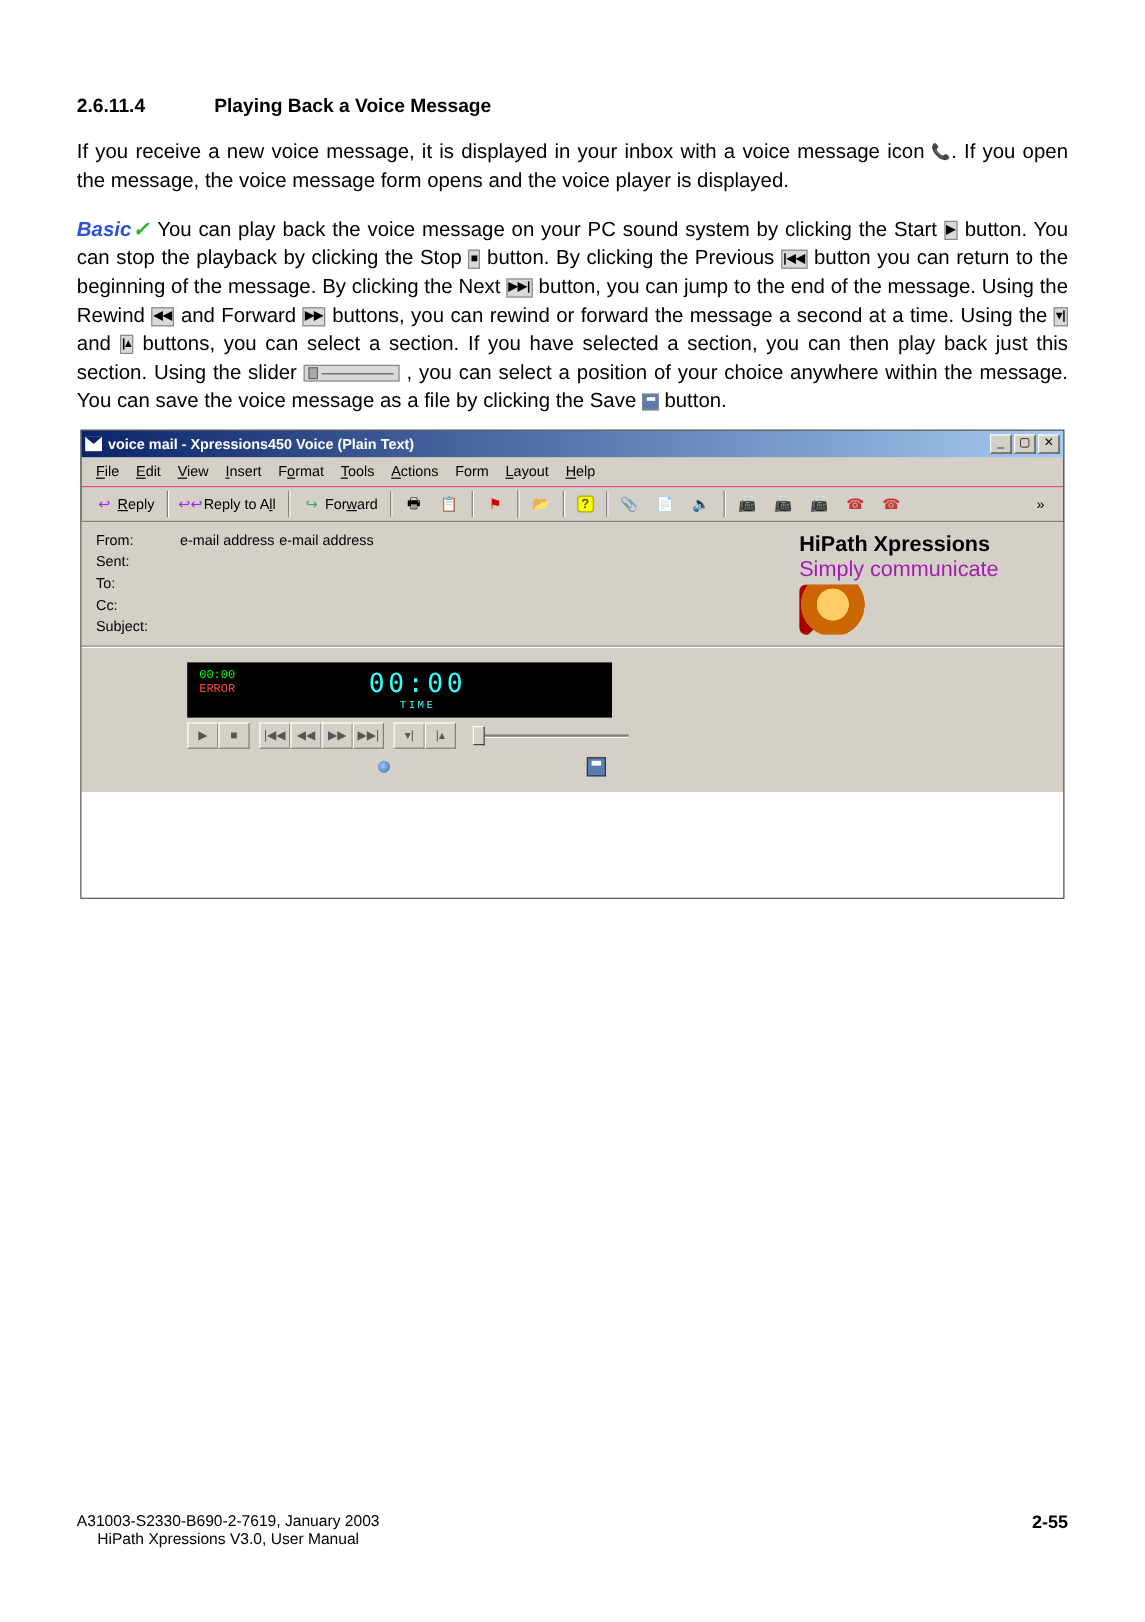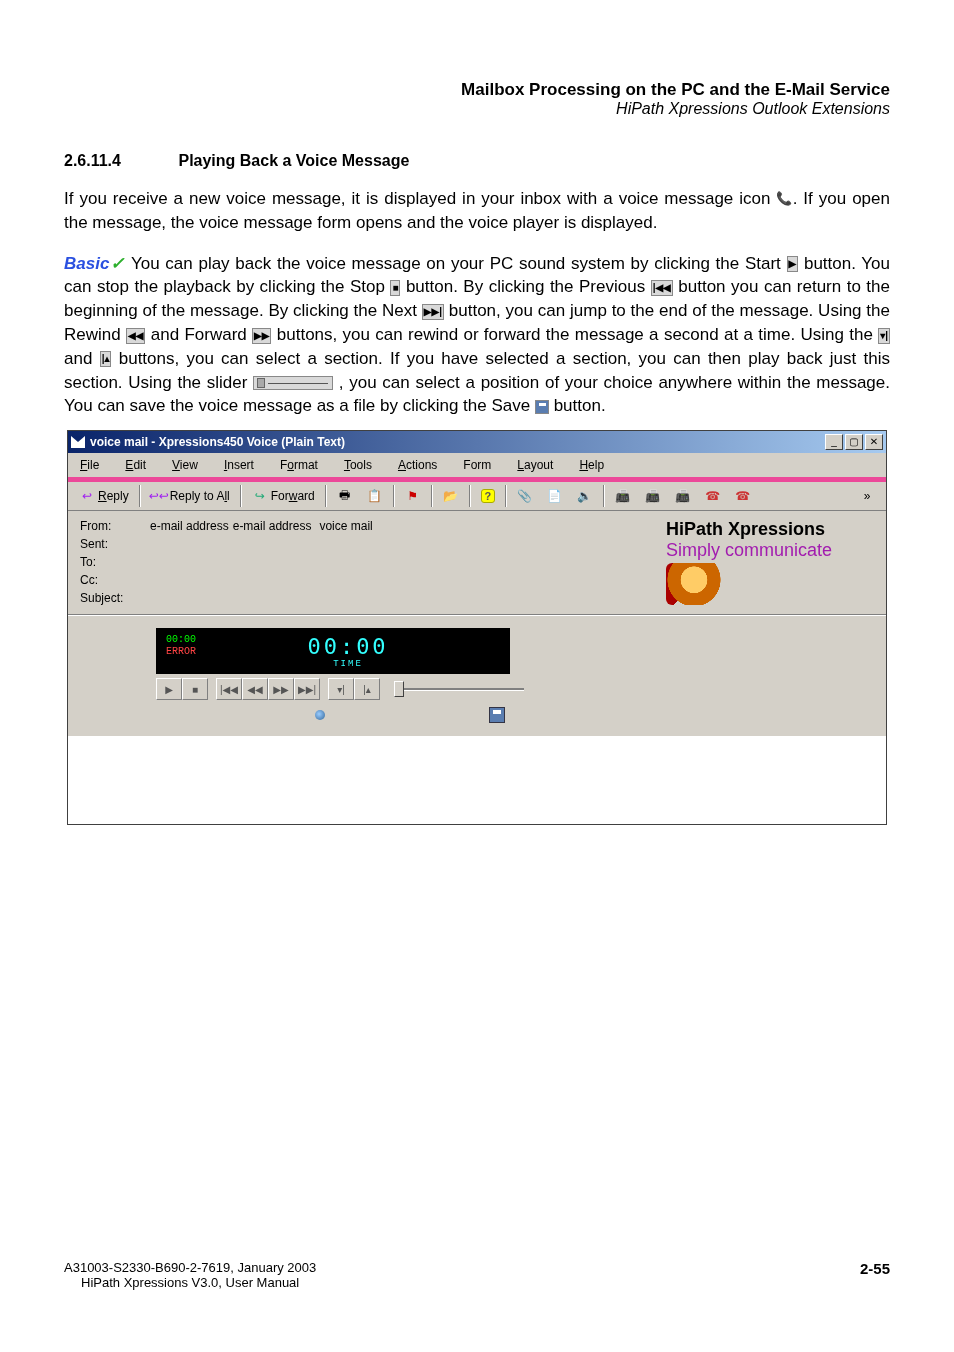--- a/index.html
+++ b/index.html
@@ -59,22 +59,22 @@
   .titlebar .tleft { display:flex; align-items:center; gap:5px; font-weight:bold;}
   .titlebar .envelope-icon { width:14px;height:12px;background:#fff;position:relative;display:inline-block;}
   .titlebar .envelope-icon::after{content:"";position:absolute;left:0;top:0;width:0;height:0;border-left:7px solid transparent;border-right:7px solid transparent;border-top:6px solid #0a246a;}
   .titlebar .spacer { flex: 1; }
   .winbtn {
     width: 18px; height: 16px; background:#d4d0c8;
     border-top:1px solid #fff;border-left:1px solid #fff;border-right:1px solid #404040;border-bottom:1px solid #404040;
     margin-left:2px; color:#000; font-size:10px; line-height:14px; text-align:center; font-family:Arial;
   }
   .menubar {
-    display:flex; gap:14px; padding: 3px 6px; font-size:12px; color:#000;
-    border-bottom: 5px solid #ec4899;
+    display:flex; gap:2px; padding: 3px 6px; font-size:12px; color:#000;
+    border-bottom: 1px solid #ec4899;
   }
   .menubar span { padding: 2px 6px; }
   .menubar span u { text-decoration: underline; }
   .toolbar {
     display:flex; align-items:center; padding: 3px 4px; border-bottom:1px solid #808080;
     font-size:12px; color:#000; gap:0;
   }
   .tbtn {
     padding: 2px 6px; display:flex; align-items:center; gap:3px;
     border: 1px solid transparent;
@@ -124,24 +124,20 @@
     position:absolute; bottom:62px; left:64px; right:64px;
     font-size:13px; color:#000;
   }
   .footer .left { float:left;text-align:center; }
   .footer .right { float:right; font-weight:bold; font-size:15px;}
 </style>
 </head>
 <body>
 
 <div class="page">
-  <div class="header-right">
-    <div class="header-bold">Mailbox Processing on the PC and the E-Mail Service</div>
-    <div class="header-italic">HiPath Xpressions Outlook Extensions</div>
-  </div>
 
   <div class="section-title">
     <span class="num">2.6.11.4</span>
     <span>Playing Back a Voice Message</span>
   </div>
 
   <p class="body-text">
     <span>If you receive a new voice message, it is displayed in your inbox with a voice message icon </span>
     <span class="inline-icon-plain">📞</span><span>. If you open the message, the voice message form opens and the voice player is displayed.</span>
   </p>
@@ -266,21 +262,20 @@
         <div>From:</div>
         <div>Sent:</div>
         <div>To:</div>
         <div>Cc:</div>
         <div>Subject:</div>
       </div>
       <div class="mh-values">
         <div>e-mail address</div>
         <div>e-mail address</div>
         <div></div>
-        <div>voice mail</div>
       </div>
       <div class="brand">
         <div class="b1">HiPath Xpressions</div>
         <div class="b2">Simply communicate</div>
         <span class="logo"></span>
       </div>
     </div>
     <div class="divider"></div>
 
     <div class="player-area">

